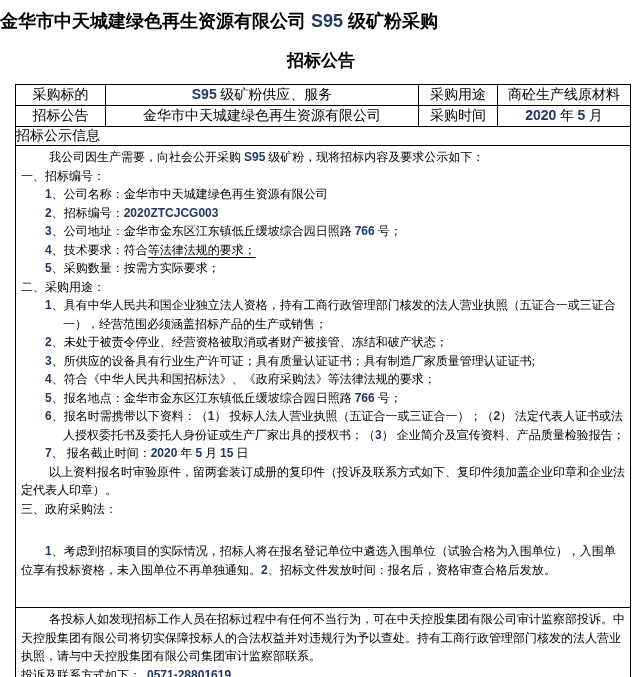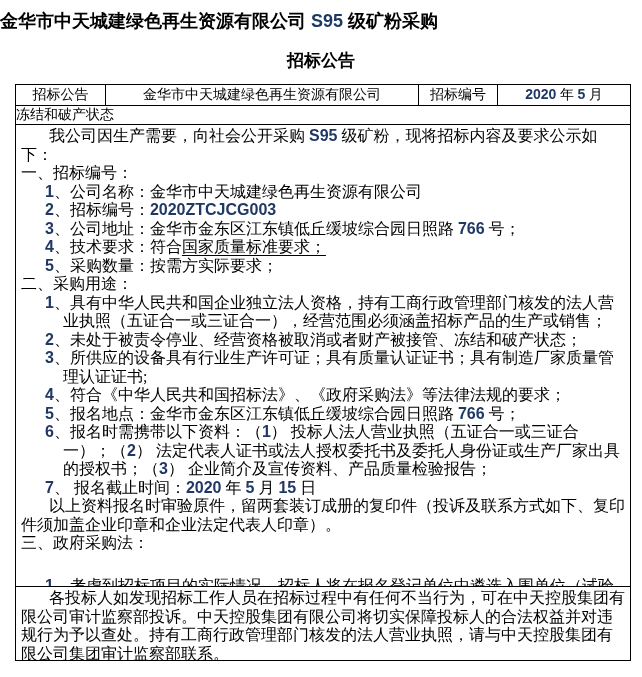--- a/index.html
+++ b/index.html
@@ -36,21 +36,21 @@
   }
   td.c-label{ text-align:center; height:20px; }
   td.c-value{ text-align:center; height:20px; }
   td.section-cell{ height:18px; text-align:left; padding:0 5px; }
   td.body-cell, td.complaint-cell{ vertical-align:top; }
   .cellbox{ padding:2px 5px 0 5px; overflow:hidden; }
   .cellbox.body{ height:459px; }
   .cellbox.complaint{ height:71px; }
   .para{
     line-height:18.5px;
-    font-size:16px;
+    font-size:12px;
     white-space:pre-wrap;
   }
   .p-indent2{ text-indent:28px; }
   .p-item{ padding-left:42px; text-indent:-18px; }
   .p-numflow{ text-indent:24px;margin-top:24px; }
   .ul{ text-decoration:underline; text-underline-offset:3px; }
   .lat{
     font-family:"Liberation Sans", sans-serif;
     color:#1F3864;
     font-weight:bold;
@@ -65,38 +65,44 @@
   <h2 class="doc-subtitle">招标公告</h2>
 
   <table class="main">
     <colgroup>
       <col style="width:90px">
         <col style="width:313px">
         <col style="width:79px">
         <col style="width:133px">
     </colgroup>
     <tbody>
+        <tr>
+      <td class="c-label">采购标的</td>
+      <td class="c-value colorize"><span class="lat">S95</span> 级矿粉供应、服务</td>
+      <td class="c-label">采购用途</td>
+      <td class="c-value">商砼生产线原材料</td>
+    </tr>
     <tr>
       <td class="c-label">招标公告</td>
       <td class="c-value">金华市中天城建绿色再生资源有限公司</td>
-      <td class="c-label">招标编号</td>
+      <td class="c-label">采购时间</td>
       <td class="c-value colorize"><span class="lat">2020</span> 年 <span class="lat">5</span> 月</td>
     </tr>
     <tr>
-      <td class="section-cell" colspan="4">冻结和破产状态</td>
+      <td class="section-cell" colspan="4">招标公示信息</td>
     </tr>
     <tr>
       <td class="body-cell" colspan="4">
         <div class="cellbox body">
           <div class="para p-indent2 colorize">我公司因生产需要，向社会公开采购 <span class="lat">S95</span> 级矿粉，现将招标内容及要求公示如下：</div>
           <div class="para">一、招标编号：</div>
           <div class="para p-item colorize"><span class="lat">1</span>、公司名称：金华市中天城建绿色再生资源有限公司</div>
           <div class="para p-item colorize"><span class="lat">2</span>、招标编号：<span class="lat">2020ZTCJCG003</span></div>
           <div class="para p-item colorize"><span class="lat">3</span>、公司地址：金华市金东区江东镇低丘缓坡综合园日照路 <span class="lat">766</span> 号；</div>
-          <div class="para p-item"><span class="colorize"><span class="lat">4</span>、技术要求：符合</span><span class="ul colorize">国家质量标准要求；</span></div>
+          <div class="para p-item"><span class="colorize"><span class="lat">4</span>、技术要求：符合</span><span class="ul colorize">等法律法规的要求；</span></div>
           <div class="para p-item colorize"><span class="lat">5</span>、采购数量：按需方实际要求；</div>
           <div class="para">二、采购用途：</div>
           <div class="para p-item colorize"><span class="lat">1</span>、具有中华人民共和国企业独立法人资格，持有工商行政管理部门核发的法人营业执照（五证合一或三证合一），经营范围必须涵盖招标产品的生产或销售；</div>
           <div class="para p-item colorize"><span class="lat">2</span>、未处于被责令停业、经营资格被取消或者财产被接管、冻结和破产状态；</div>
           <div class="para p-item colorize"><span class="lat">3</span>、所供应的设备具有行业生产许可证；具有质量认证证书；具有制造厂家质量管理认证证书;</div>
           <div class="para p-item colorize"><span class="lat">4</span>、符合《中华人民共和国招标法》、《政府采购法》等法律法规的要求；</div>
           <div class="para p-item colorize"><span class="lat">5</span>、报名地点：金华市金东区江东镇低丘缓坡综合园日照路 <span class="lat">766</span> 号；</div>
           <div class="para p-item colorize"><span class="lat">6</span>、报名时需携带以下资料：（<span class="lat">1</span>） 投标人法人营业执照（五证合一或三证合一）；（<span class="lat">2</span>） 法定代表人证书或法人授权委托书及委托人身份证或生产厂家出具的授权书；（<span class="lat">3</span>） 企业简介及宣传资料、产品质量检验报告；</div>
           <div class="para p-item colorize"><span class="lat">7</span>、 报名截止时间：<span class="lat">2020</span> 年 <span class="lat">5</span> 月 <span class="lat">15</span> 日</div>
           <div class="para p-indent2 colorize">以上资料报名时审验原件，留两套装订成册的复印件（投诉及联系方式如下、复印件须加盖企业印章和企业法定代表人印章）。</div>

